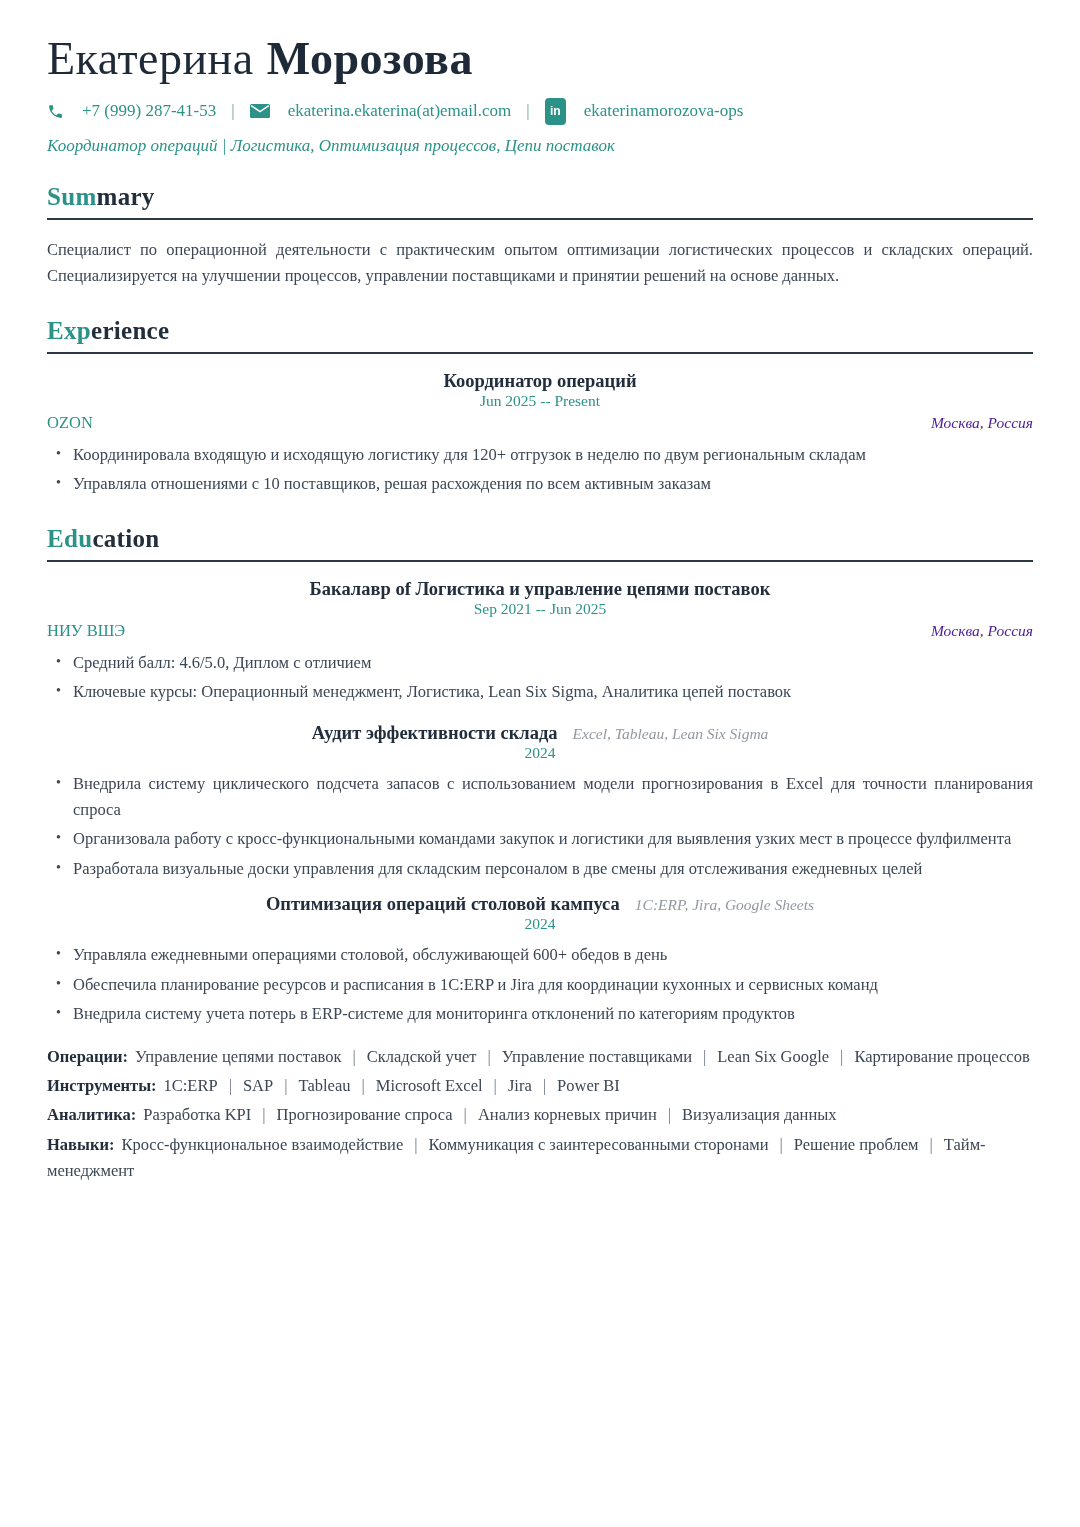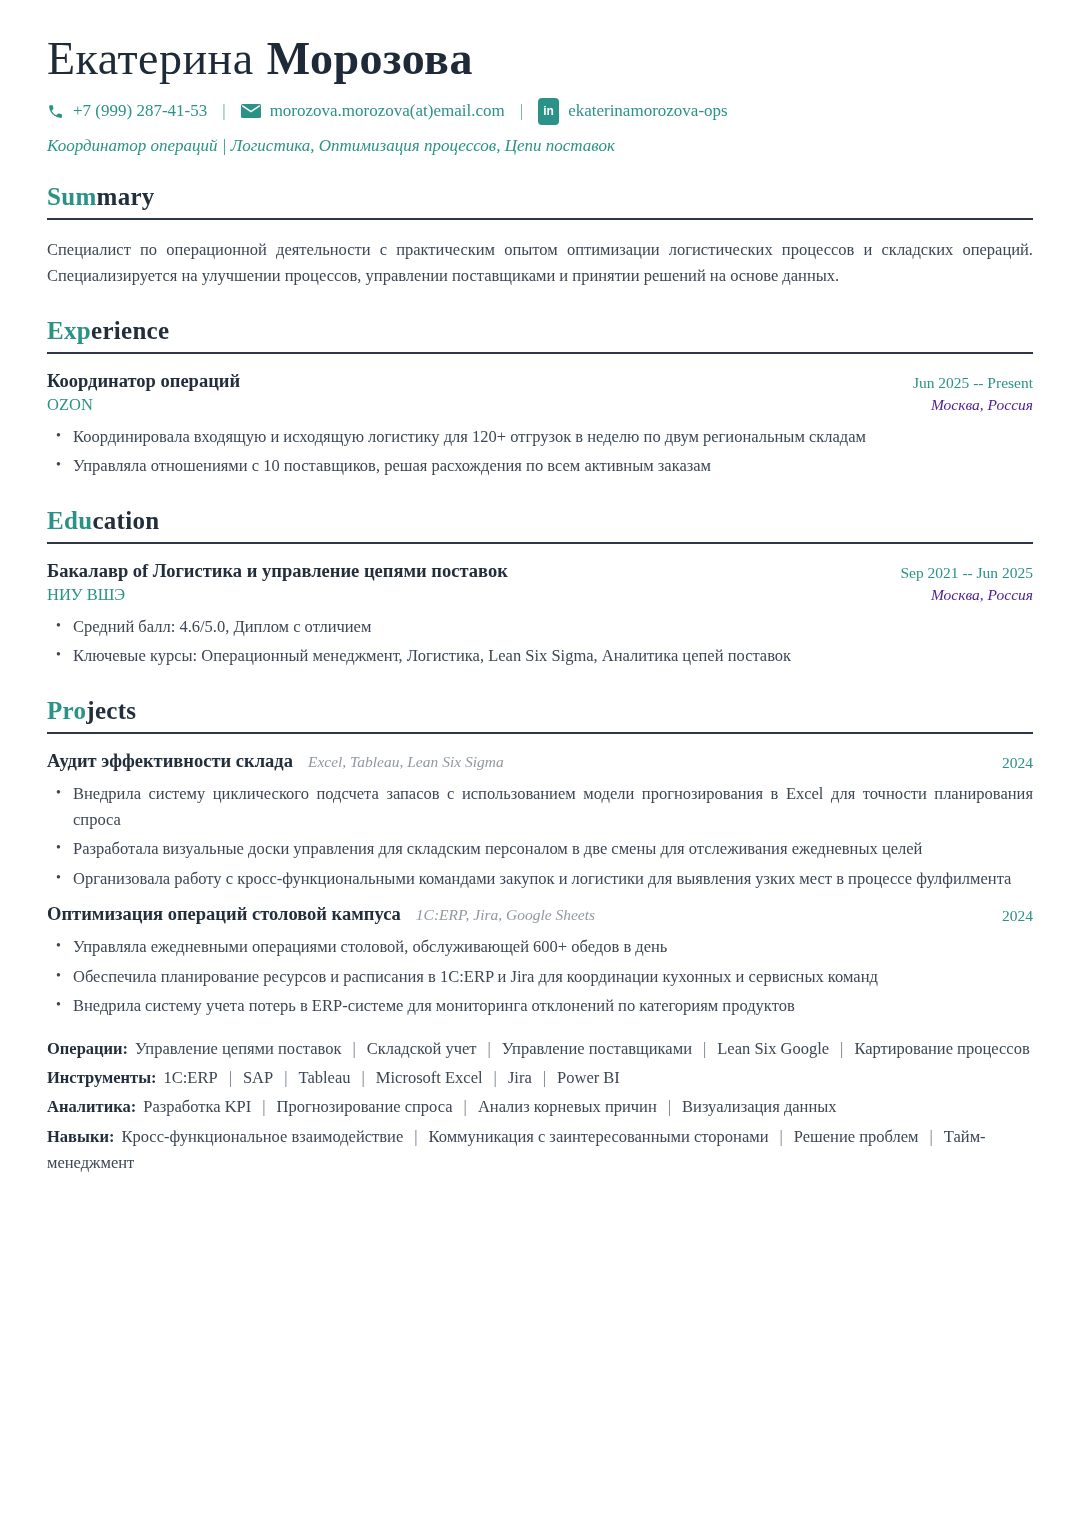--- a/index.html
+++ b/index.html
@@ -12,21 +12,21 @@
   .page { padding:34px 47px 0 47px; }
 
   
   .name { font-size:46px; font-weight:400; color:#1F2A38; letter-spacing:.5px; line-height:1.1; }
   .name .last { font-weight:700; margin-left:13px; }
 
   .contact {
     margin-top:13px; display:flex; align-items:center;
     font-size:17px; color:#2A9287;
   }
-  .contact .c-item { display:inline-flex; align-items:center; gap:9px; }
+  .contact .c-item { display:inline-flex; align-items:center; gap:18px; }
   .contact .sep { color:#6fae a8; color:#66a8a1; margin:0 15px; }
   .icon { display:inline-flex; align-items:center; }
   .li-badge {
     width:21px; height:27px; background:#2A9287; border-radius:4px;
     display:inline-flex; align-items:center; justify-content:center;
     color:#fff; font-family:"Liberation Sans", sans-serif;
     font-size:12px; font-weight:700; line-height:1;
   }
   .tagline { margin-top:11px; font-style:italic; color:#2A9287; font-size:17px; }
 
@@ -36,21 +36,21 @@
     letter-spacing:.3px; padding-bottom:7px; border-bottom:2px solid #2E3744;
   }
   h2 .accent { color:#2A9287; }
   .section-body { margin-top:17px; }
 
   .para { font-size:16.5px; line-height:1.62; text-align:justify; color:#3C4654; }
 
   
   .entry { margin-top:19px; }
   .entry:first-child { margin-top:0; }
-  .entry-head { display:flex; justify-content:space-between; align-items:flex-end; }
+  .entry-head { display:flex; justify-content:space-between; align-items:center;flex-direction:column; }
   .entry-title { font-size:18.5px; font-weight:700; color:#232E3C; }
   .entry-date { font-size:15.5px; color:#2A9287; white-space:nowrap; }
   .entry-sub { display:flex; justify-content:space-between; align-items:baseline; margin-top:3px; }
   .company { font-size:16.5px; color:#2A9287; }
   .location { font-size:15.5px; color:#4c1d95; font-style:italic; }
   .stack { font-size:15.5px; color:#9298A0; font-style:italic; font-weight:400; margin-left:15px; }
 
   
   .bullets { list-style:none; margin-top:9px; padding-left:9px; }
   .bullets li {
@@ -85,21 +85,21 @@
         <span>+7 (999) 287-41-53</span>
       </span>
       <span class="sep">|</span>
       <span class="c-item">
         <span class="icon">
           <svg width="20" height="14" viewBox="0 0 20 14">
               <rect width="20" height="14" rx="1.5" fill="#2A9287"></rect>
               <path d="M1.2 1.6 L10 7.6 L18.8 1.6" stroke="#ffffff" stroke-width="1.5" fill="none"></path>
             </svg>
         </span>
-        <span>morozova.morozova(at)email.com</span>
+        <span>ekaterina.ekaterina(at)email.com</span>
       </span>
       <span class="sep">|</span>
       <span class="c-item">
         <span class="li-badge">in</span>
         <span>ekaterinamorozova-ops</span>
       </span>
     </div>
 
     <div class="tagline">Координатор операций | Логистика, Оптимизация процессов, Цепи поставок</div>
   </header>
@@ -145,32 +145,31 @@
         </div>
         <ul class="bullets">
             <li>Средний балл: 4.6/5.0, Диплом с отличием</li>
             <li>Ключевые курсы: Операционный менеджмент, Логистика, Lean Six Sigma, Аналитика цепей поставок</li>
           </ul>
       </div>
     </div>
   </section>
 
   <section>
-    <h2><span class="accent">Pro</span><span>jects</span></h2>
     <div class="section-body">
 
       <div class="entry">
         <div class="entry-head">
           <span><span class="entry-title">Аудит эффективности склада</span><span class="stack">Excel, Tableau, Lean Six Sigma</span></span>
           <span class="entry-date">2024</span>
         </div>
         <ul class="bullets">
             <li>Внедрила систему циклического подсчета запасов с использованием модели прогнозирования в Excel для точности планирования спроса</li>
+            <li>Организовала работу с кросс-функциональными командами закупок и логистики для выявления узких мест в процессе фулфилмента</li>
             <li>Разработала визуальные доски управления для складским персоналом в две смены для отслеживания ежедневных целей</li>
-            <li>Организовала работу с кросс-функциональными командами закупок и логистики для выявления узких мест в процессе фулфилмента</li>
           </ul>
       </div>
 
       <div class="entry" style="margin-top:12px;">
         <div class="entry-head">
           <span><span class="entry-title">Оптимизация операций столовой кампуса</span><span class="stack">1C:ERP, Jira, Google Sheets</span></span>
           <span class="entry-date">2024</span>
         </div>
         <ul class="bullets">
             <li>Управляла ежедневными операциями столовой, обслуживающей 600+ обедов в день</li>

